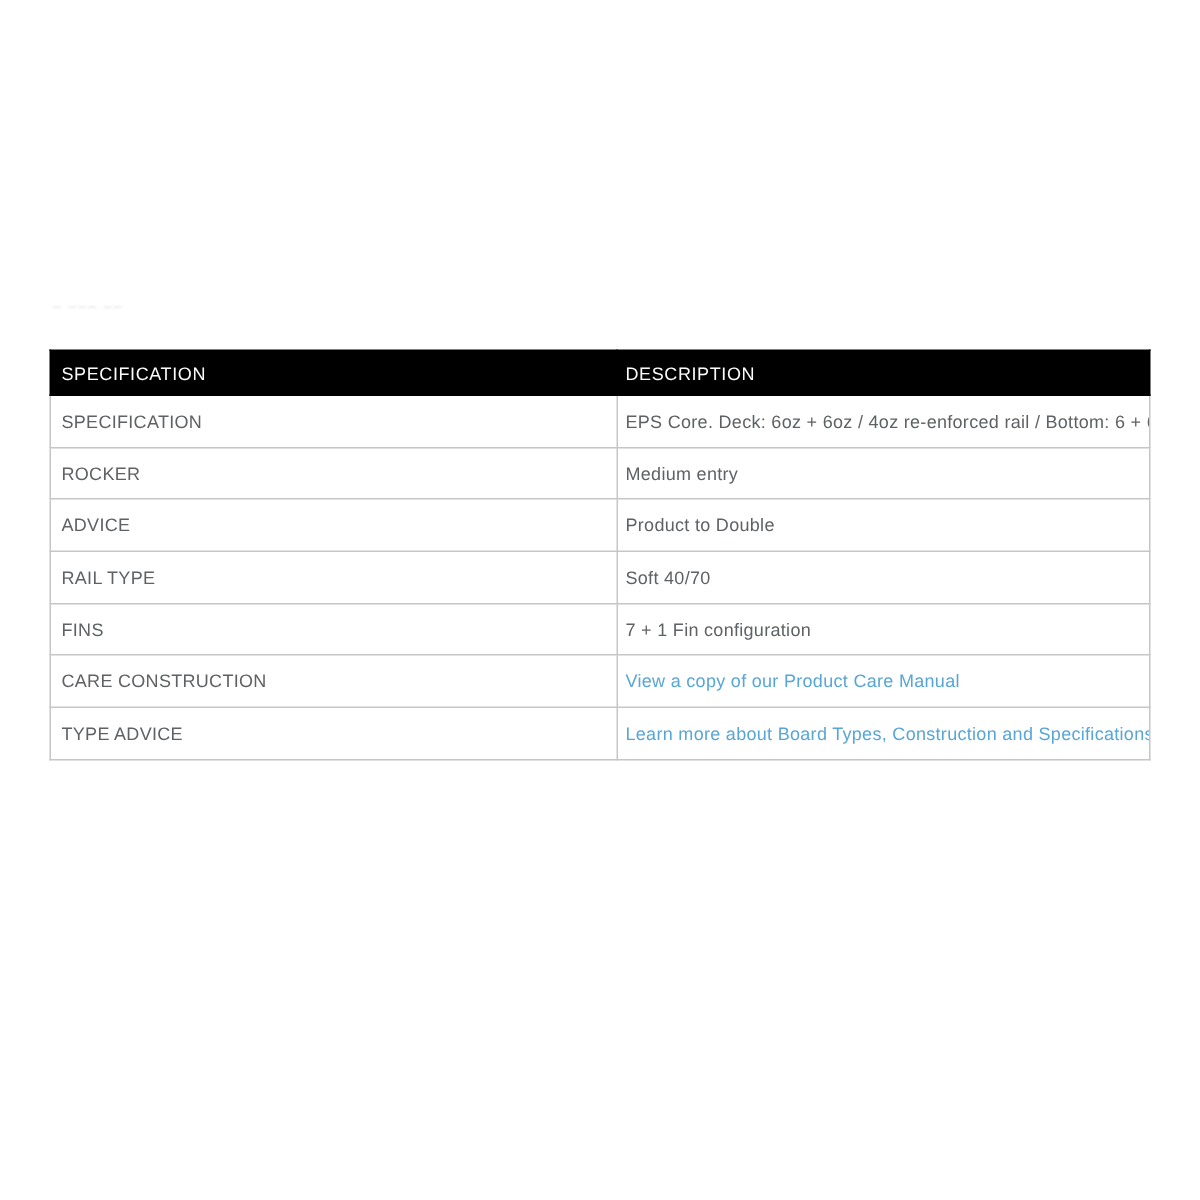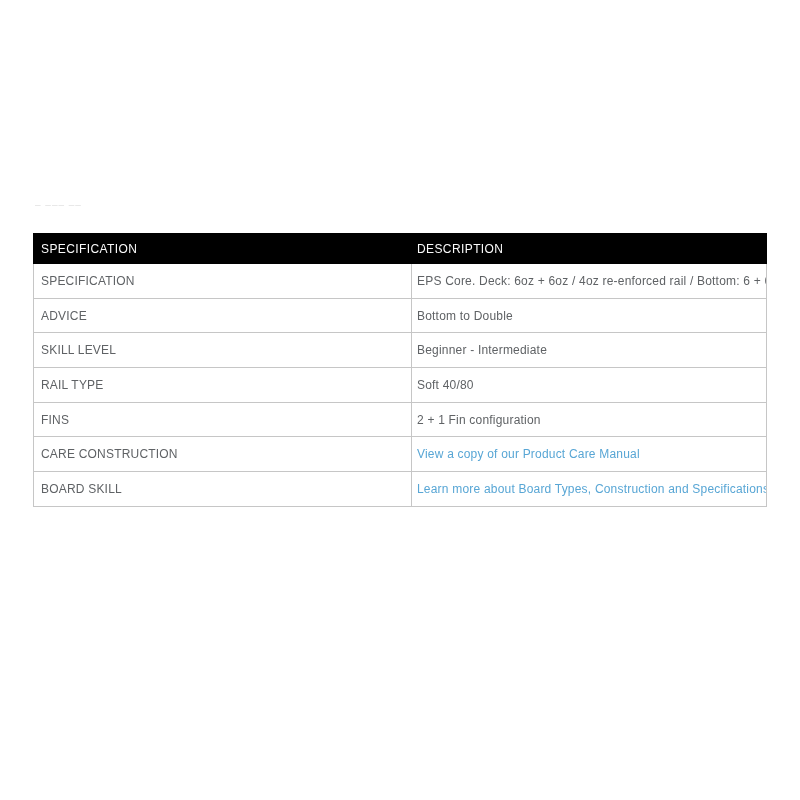--- a/index.html
+++ b/index.html
@@ -85,47 +85,47 @@
         <th class="col-spec">SPECIFICATION</th>
         <th class="col-desc">DESCRIPTION</th>
       </tr>
     </thead>
     <tbody id="rows">
   <tr>
     <td class="spec-cell">SPECIFICATION</td>
     <td class="desc-cell">EPS Core. Deck: 6oz + 6oz / 4oz re-enforced rail / Bottom: 6 + 6oz</td>
   </tr>
 
+  <tr>
+    <td class="spec-cell">ROCKER</td>
+    <td class="desc-cell">Medium entry</td>
+  </tr>
 
   <tr>
     <td class="spec-cell">ADVICE</td>
-    <td class="desc-cell">Bottom to Double</td>
+    <td class="desc-cell">Product to Double</td>
   </tr>
 
-  <tr>
-    <td class="spec-cell">SKILL LEVEL</td>
-    <td class="desc-cell">Beginner - Intermediate</td>
-  </tr>
 
   <tr>
     <td class="spec-cell">RAIL TYPE</td>
-    <td class="desc-cell">Soft 40/80</td>
+    <td class="desc-cell">Soft 40/70</td>
   </tr>
 
   <tr>
     <td class="spec-cell">FINS</td>
-    <td class="desc-cell">2 + 1 Fin configuration</td>
+    <td class="desc-cell">7 + 1 Fin configuration</td>
   </tr>
 
 
   <tr>
     <td class="spec-cell">CARE CONSTRUCTION</td>
     <td class="desc-cell"><a class="link" href="#">View a copy of our Product Care Manual</a></td>
   </tr>
 
   <tr>
-    <td class="spec-cell">BOARD SKILL</td>
+    <td class="spec-cell">TYPE ADVICE</td>
     <td class="desc-cell"><a class="link" href="#">Learn more about Board Types, Construction and Specifications here</a></td>
   </tr>
 </tbody>
   </table>
 
 </div>
 
 </body></html>

